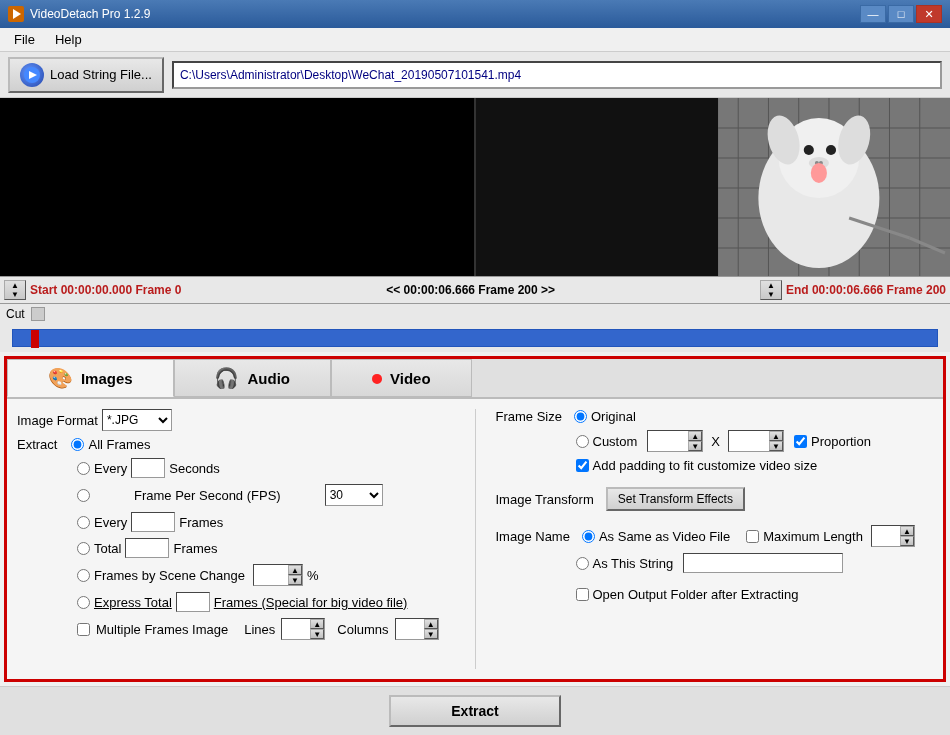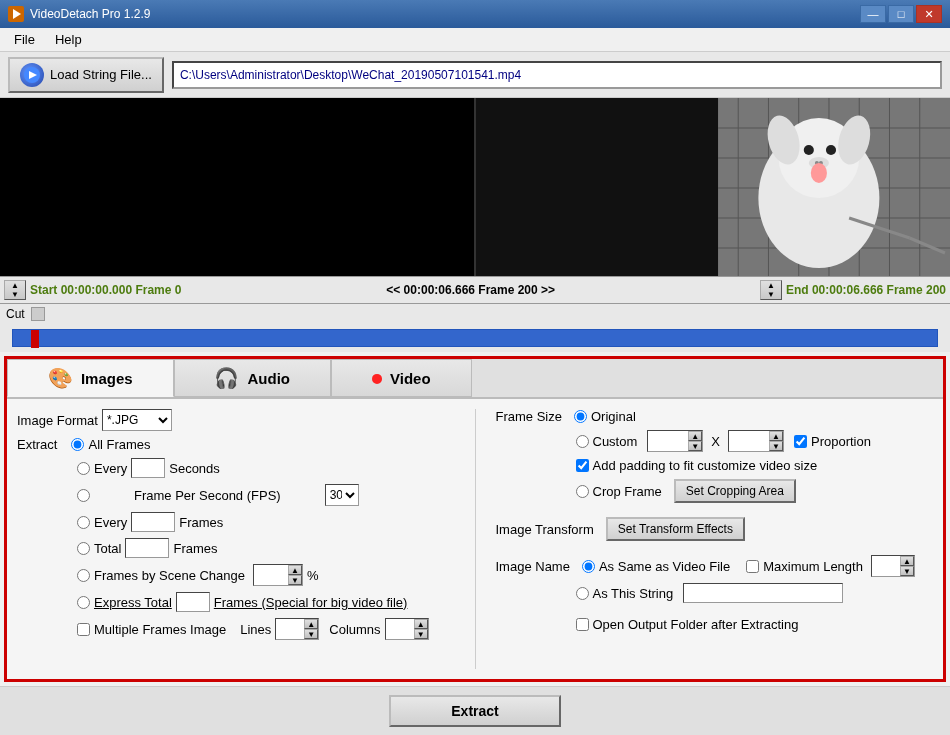--- a/index.html
+++ b/index.html
@@ -119,21 +119,21 @@
       gap: 4px;
     }
     .frame-btn {
       width: 22px; height: 20px;
       background: linear-gradient(to bottom, #e0e0e0, #c8c8c8);
       border: 1px outset #aaa;
       cursor: pointer;
       display: flex; flex-direction: column; align-items: center; justify-content: center;
       font-size: 8px;
     }
-    .frame-label { color: #4d7c0f; font-weight: bold; }
+    .frame-label { color: #b91c1c; font-weight: bold; }
     .frame-center { flex: 1; text-align: center; font-weight: bold; }
     #slider-area {
       padding: 2px 6px;
       background: #e8e8e8;
     }
     #timeline-track {
       height: 22px;
       background: #3366cc;
       margin: 0 6px;
       position: relative;
@@ -428,21 +428,21 @@
         <div class="form-row" style="padding-left:60px;">
           <input type="radio" name="extract" style="">
           <span>Every</span>
           <input type="text" style="width: 34px;">
           <span>Seconds</span>
         </div>
 
         <div class="form-row" style="padding-left:60px;gap:44px;">
           <input type="radio" name="extract" style="">
           <span>Frame Per Second (FPS)</span>
-          <select style="width:34px;"><option>30</option><option>25</option><option>24</option><option>15</option></select>
+          <select style="width:58px;"><option>30</option><option>25</option><option>24</option><option>15</option></select>
         </div>
 
         <div class="form-row" style="padding-left:60px;">
           <input type="radio" name="extract" style="">
           <span>Every</span>
           <input type="text" style="width: 44px;">
           <span>Frames</span>
         </div>
 
         <div class="form-row" style="padding-left:60px;">
@@ -465,21 +465,21 @@
           <span>%</span>
         </div>
 
         <div class="form-row" style="padding-left:60px;text-decoration:underline;">
           <input type="radio" name="extract" style="">
           <span>Express Total</span>
           <input type="text" style="width: 34px;">
           <span>Frames (Special for big video file)</span>
         </div>
 
-        <div class="form-row" style="padding-left:60px;margin-top:0;">
+        <div class="form-row" style="padding-left:60px;margin-top:0;gap:6px;">
           <input type="checkbox" style="">
           <span>Multiple Frames Image</span>
           <span style="margin-left:10px;">Lines</span>
           <div class="spinner">
             <input type="text" style="width: 28px; border: none; text-align: center;">
             <div class="spinner-btns">
               <div class="spinner-btn">▲</div>
               <div class="spinner-btn">▼</div>
             </div>
           </div>
@@ -524,25 +524,20 @@
           </div>
           <input type="checkbox" checked="" style="margin-left: 6px;">
           <span>Proportion</span>
         </div>
 
         <div class="form-row" style="padding-left:80px;">
           <input type="checkbox" checked="" style="">
           <span>Add padding to fit customize video size</span>
         </div>
 
-        <div class="form-row" style="padding-left:80px;">
-          <input type="radio" name="framesize" style="">
-          <span style="margin-right:8px;">Crop Frame</span>
-          <button class="action-btn">Set Cropping Area</button>
-        </div>
 
         <div style="height:8px;"></div>
 
         <div class="form-row">
           <span class="form-label" style="margin-right:8px;">Image Transform</span>
           <button class="action-btn">Set Transform Effects</button>
         </div>
 
         <div style="height:8px;"></div>
 

